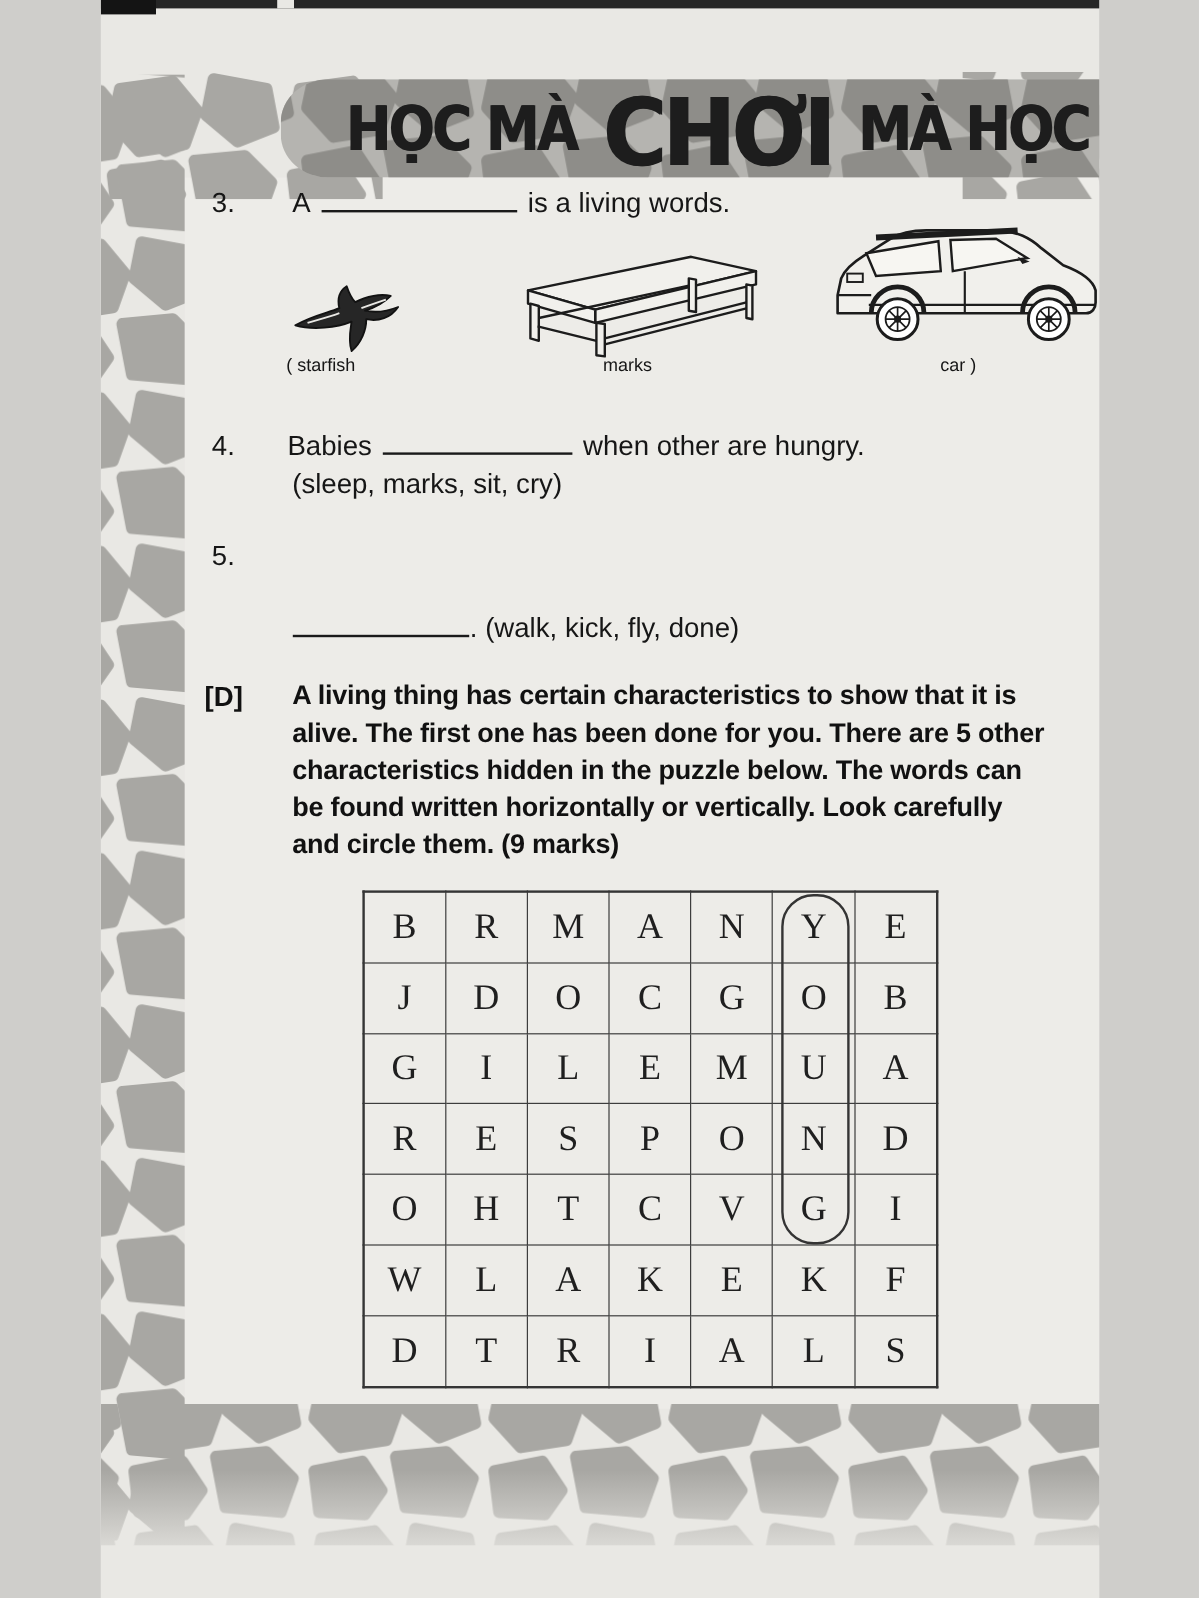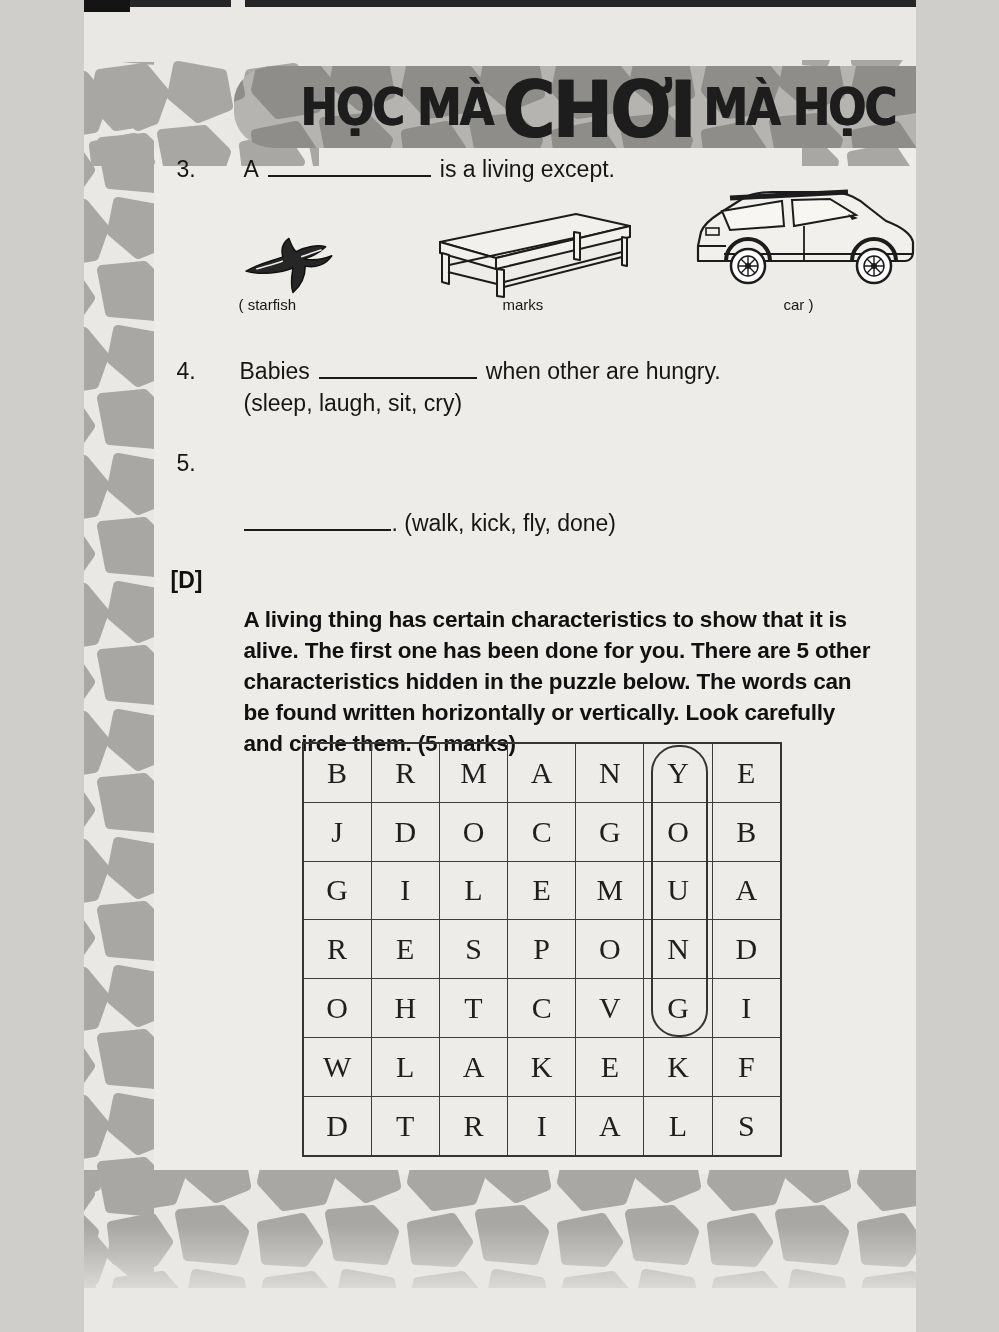--- a/index.html
+++ b/index.html
@@ -15,32 +15,32 @@
   .topbar-notch{left:147px;top:0;width:14px;height:7px;background:#e9e8e4;}
   
   .content-bg{left:70px;top:148px;width:820px;height:1026px;background:#edece8;}
   
   svg.band{position:absolute;display:block;}
   .fade-bottom{left:0;top:1225px;width:999px;height:110px;
     background:linear-gradient(to bottom, rgba(233,232,228,0) 0%, #e9e8e4 75%);}
   
   .pagenum{left:843px;top:26px;font-size:23px;font-weight:bold;letter-spacing:1px;color:#141414;}
   
-  .title{left:150px;top:64px;width:728px;height:86px;display:flex;align-items:center;justify-content:center;gap:10px;color:#1d1d1d;}
+  .title{left:150px;top:64px;width:728px;height:86px;display:flex;align-items:center;justify-content:center;gap:22px;color:#1d1d1d;}
   .title .t-small{font-family:"DejaVu Sans",sans-serif;font-weight:bold;font-size:45px;letter-spacing:-2px;transform:scaleY(1.14);text-shadow:1px 0 #1d1d1d;white-space:nowrap;}
   .title .t-big{font-family:"DejaVu Sans",sans-serif;font-weight:bold;font-size:72px;letter-spacing:-3px;transform:scaleY(1.08) translateY(3px);text-shadow:1.5px 0 #1d1d1d;white-space:nowrap;}
   
   .qnum{position:absolute;left:93px;font-size:23px;color:#161616;}
   .line{position:absolute;font-size:23px;color:#161616;white-space:nowrap;display:flex;align-items:baseline;gap:9px;}
   .blank{display:inline-block;border-bottom:2px solid #1a1a1a;height:19px;}
   .caption{position:absolute;font-size:15px;color:#161616;white-space:nowrap;}
   
   .dlabel{position:absolute;left:87px;top:567px;font-size:23px;font-weight:bold;color:#111;}
   .dline{position:absolute;left:160px;width:726px;font-size:22.5px;font-weight:bold;color:#111;
-    text-align:justify;text-align-last:justify;letter-spacing:-0.2px;white-space:nowrap;display:flex;justify-content:space-between;margin-top:40px;}
+    text-align:justify;text-align-last:justify;letter-spacing:-0.2px;white-space:nowrap;display:flex;justify-content:space-between;}
   .dline.last{text-align-last:left;justify-content:flex-start;}
   
   table.puzzle{position:absolute;left:218px;top:742px;border-collapse:collapse;table-layout:fixed;
     border:2.2px solid #353535;}
   table.puzzle td{
     width:67.2px;height:57.8px;border:1.6px solid #3d3d3d;text-align:center;vertical-align:middle;
     font-family:"Liberation Serif","DejaVu Serif",serif;font-size:30px;color:#1f1f1f;padding:0;}
   .oval{position:absolute;left:567px;top:745px;width:53px;height:288px;
     border:2px solid #343434;border-radius:27px;z-index:5;}
   
@@ -143,21 +143,21 @@
   <div class="abs title">
     <span class="t-small">HỌC MÀ</span>
     <span class="t-big">CHƠI</span>
     <span class="t-small">MÀ HỌC</span>
   </div>
 
   <div class="qnum" style="top:156px">3.</div>
   <div class="line" style="left:160px;top:156px">
     <span>A</span>
     <span class="blank" style="width:163px"></span>
-    <span>is a living except.</span>
+    <span>is a living words.</span>
   </div>
 
   <svg class="illus" style="left:158px;top:234px" width="102" height="62" viewBox="0 0 100 60">
     <path d="M4,36 C18,28 30,26 40,22 C38,14 40,8 46,4 C48,10 50,14 53,17 C62,12 74,10 82,12 C76,18 68,22 61,24 C70,26 78,25 88,21 C82,30 72,33 62,31 C62,40 58,50 50,57 C47,48 49,40 50,33 C38,38 18,40 4,36 Z" fill="#262626" stroke="#121212" stroke-width="1.5" stroke-linejoin="round"></path>
     <path d="M14,34 C24,31 32,29 40,26 M58,22 C66,19 72,17 78,15" stroke="#e9e8e4" stroke-width="1.6" fill="none"></path>
   </svg>
 
   <svg class="illus" style="left:350px;top:208px" width="200" height="92" viewBox="0 0 200 92">
     <g fill="#f1f0ec" stroke="#1c1c1c" stroke-width="2" stroke-linejoin="round">
       <path d="M6,34 L142,6 L196,18 L62,50 Z"></path>
@@ -196,34 +196,34 @@
   <div class="caption" style="left:155px;top:296px">( starfish</div>
   <div class="caption" style="left:419px;top:296px">marks</div>
   <div class="caption" style="left:700px;top:296px">car )</div>
 
   <div class="qnum" style="top:358px">4.</div>
   <div class="line" style="left:156px;top:358px">
     <span>Babies</span>
     <span class="blank" style="width:158px"></span>
     <span>when other are hungry.</span>
   </div>
-  <div class="line" style="left:160px;top:390px">(sleep, laugh, sit, cry)</div>
+  <div class="line" style="left:160px;top:390px">(sleep, marks, sit, cry)</div>
 
   <div class="qnum" style="top:450px">5.</div>
   <div class="line" style="left:160px;top:510px">
     <span class="blank" style="width:147px;margin-right:-8px"></span>
     <span>. (walk, kick, fly, done)</span>
   </div>
 
   <div class="dlabel">[D]</div>
   <div class="dline" style="top:567px">A living thing has certain characteristics to show that it is</div>
   <div class="dline" style="top:598px">alive. The first one has been done for you. There are 5 other</div>
   <div class="dline" style="top:660px">be found written horizontally or vertically. Look carefully</div>
   <div class="dline" style="top:629px">characteristics hidden in the puzzle below. The words can</div>
-  <div class="dline last" style="top:691px">and circle them. (5 marks)</div>
+  <div class="dline last" style="top:691px">and circle them. (9 marks)</div>
 
   <table class="puzzle">
     <tbody>
         <tr>
       <td>B</td>
       <td>R</td>
       <td>M</td>
       <td>A</td>
       <td>N</td>
       <td>Y</td>

